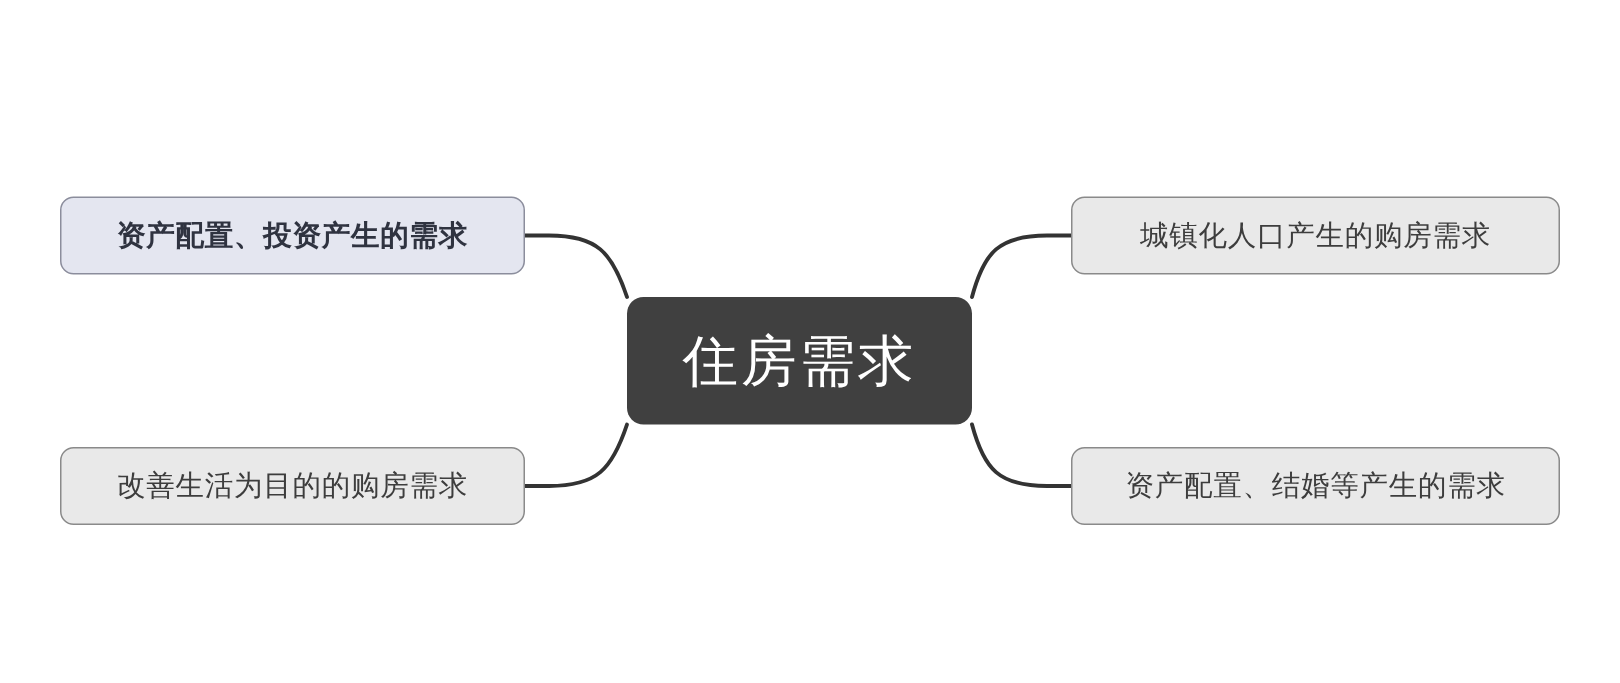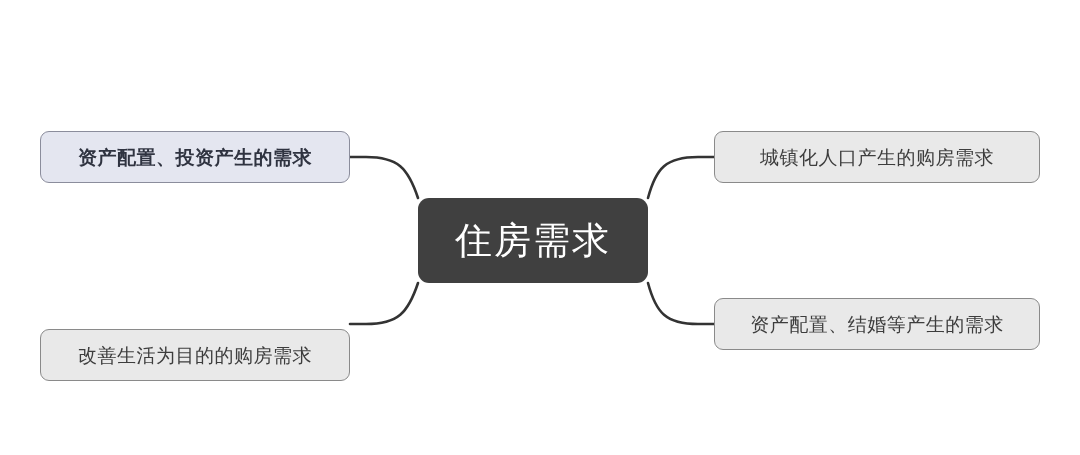--- a/index.html
+++ b/index.html
@@ -73,21 +73,20 @@
     width: 310px;
     height: 52px;
     z-index: 2;
   }
   #leaf-bottom-left {
     left: 40px;
     top: 298px;
     width: 310px;
     height: 52px;
     z-index: 2;
-    margin-top: 31px;
   }
   #leaf-top-right {
     left: 714px;
     top: 131px;
     width: 326px;
     height: 52px;
     z-index: 2;
     align-items: center;
   }
   #leaf-bottom-right {

